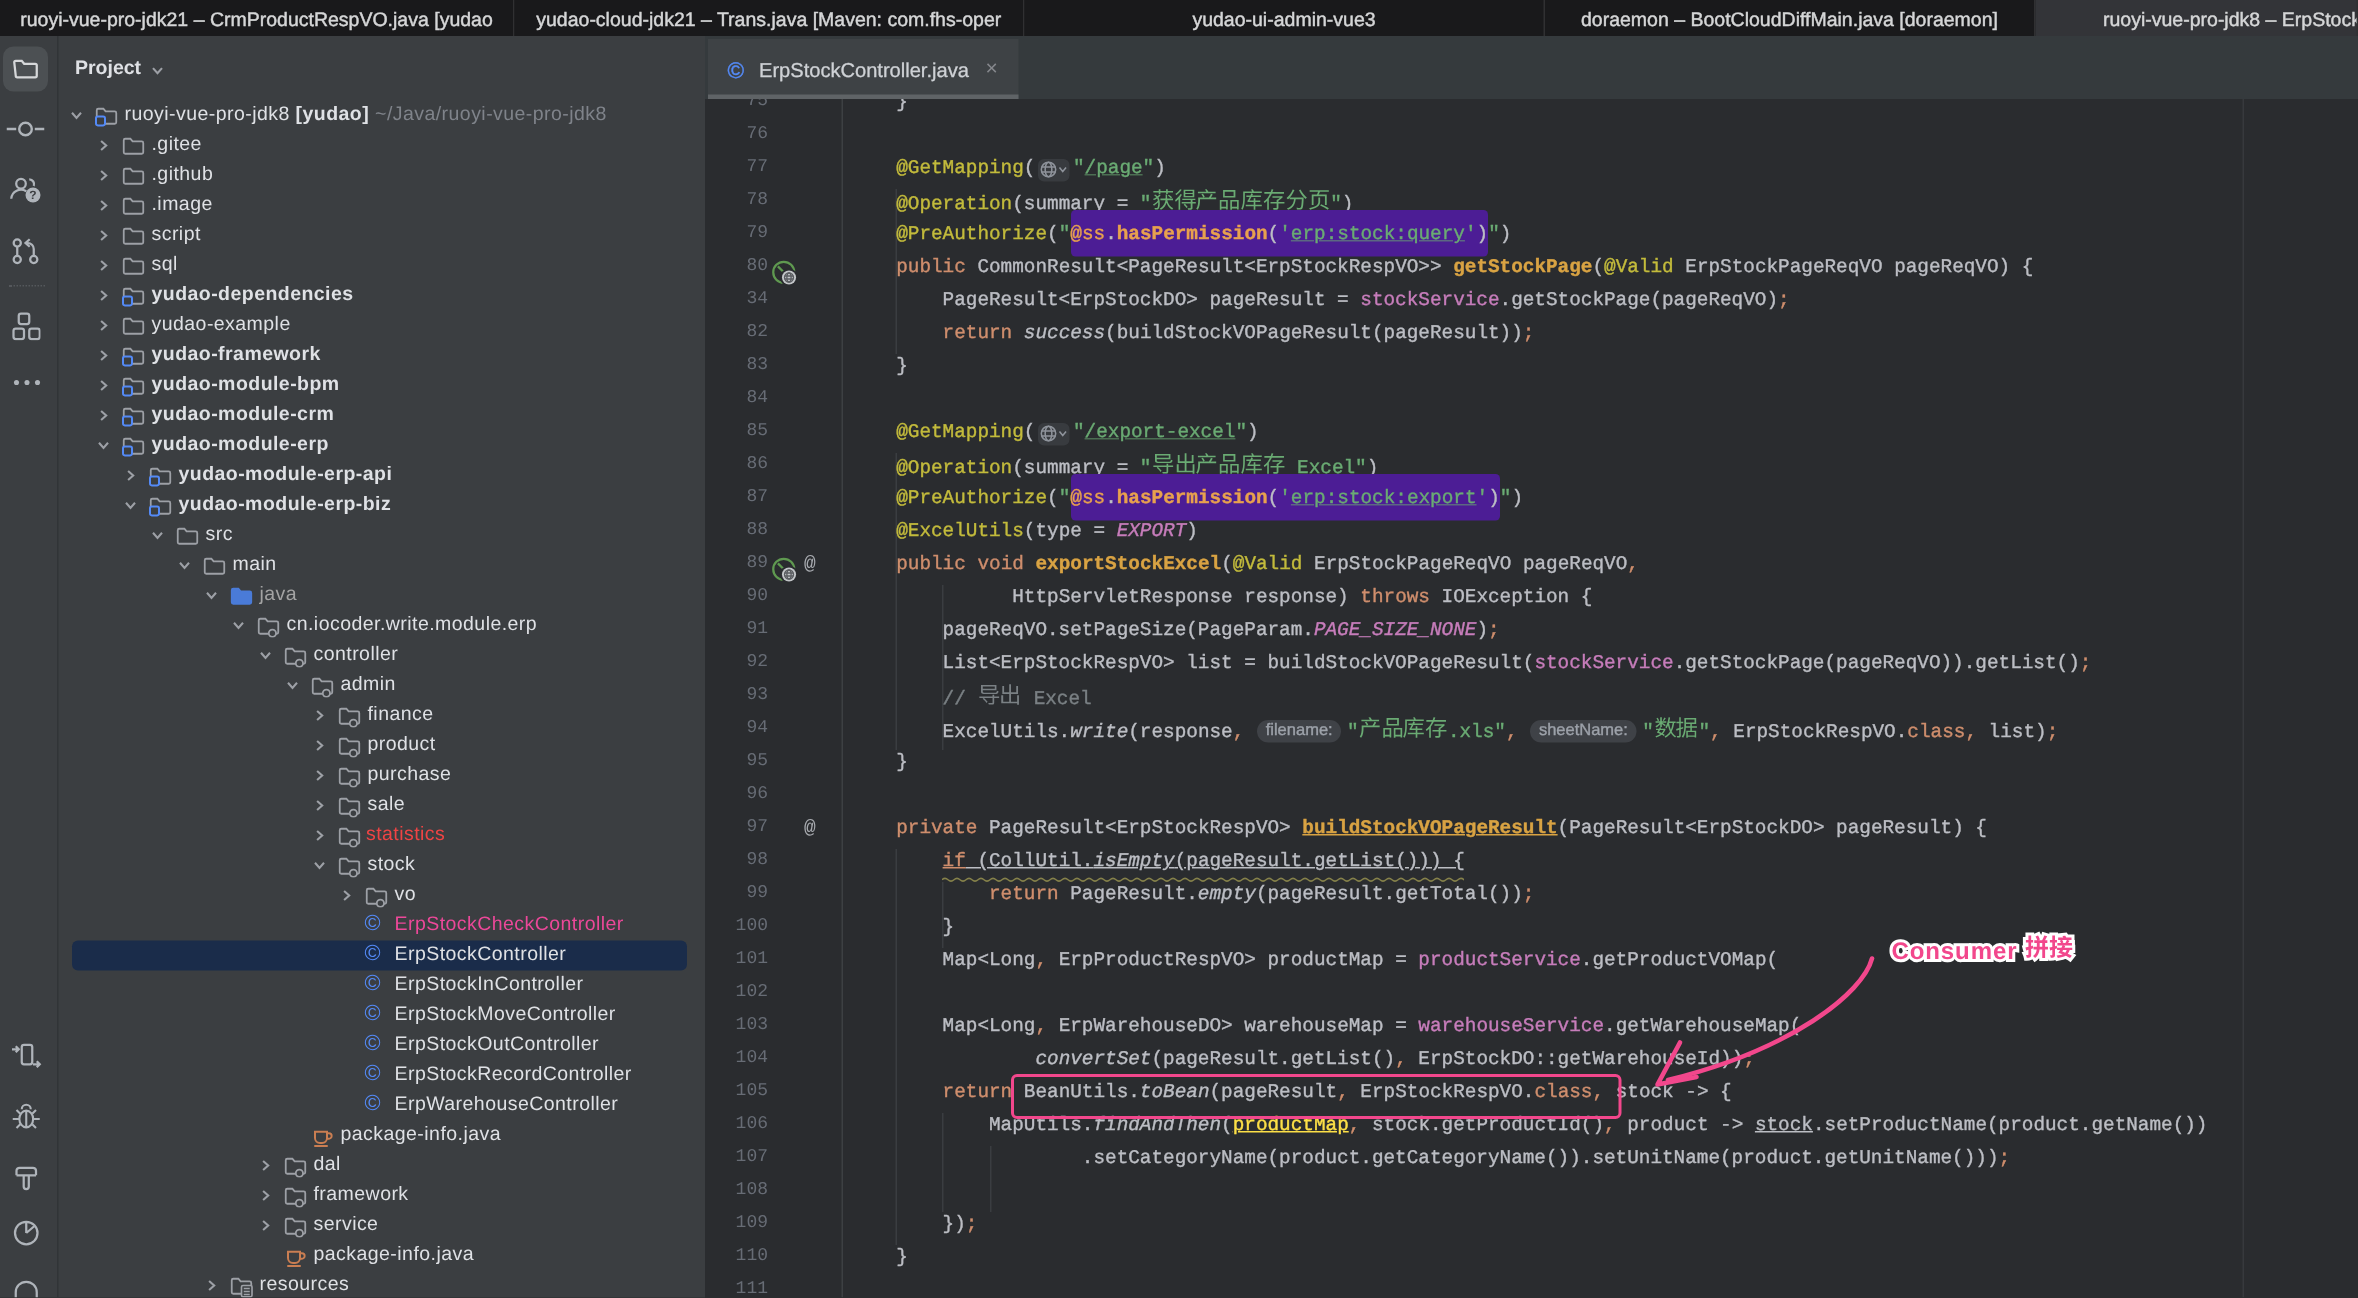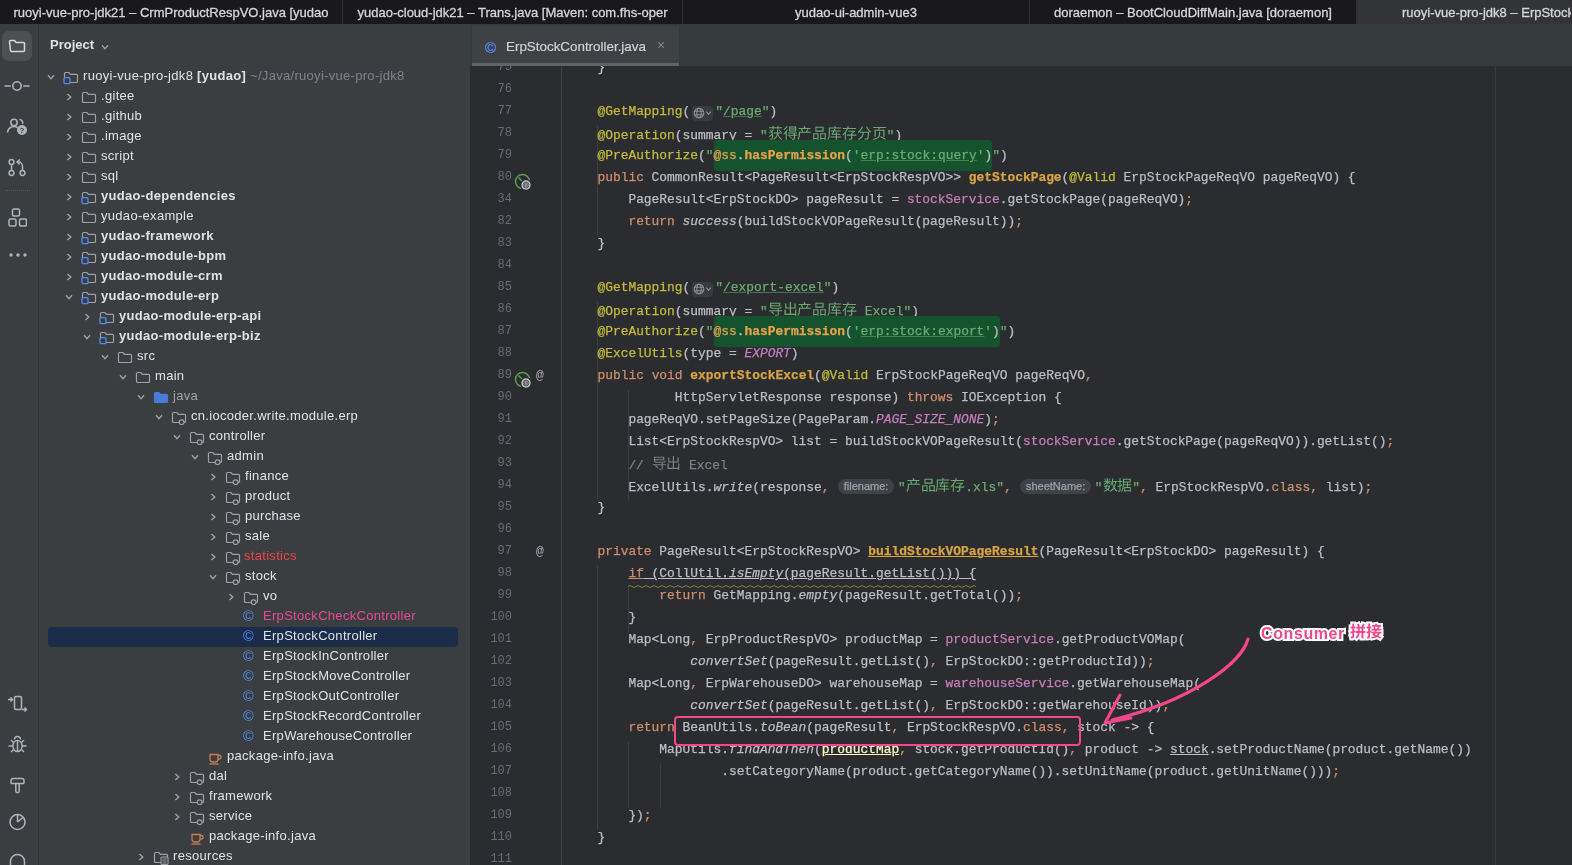--- a/index.html
+++ b/index.html
@@ -8,25 +8,25 @@
 .cl{-webkit-text-stroke:0.25px;position:absolute;left:566.5px;height:22px;line-height:22px;font:12.9px 'Liberation Mono',monospace;color:#bcbec4;white-space:pre}
 .ln{position:absolute;left:470px;width:42px;height:22px;line-height:22px;text-align:right;font:12px 'Liberation Mono',monospace;color:#676c75}
 .cl s.a{color:#c3bb3c} .cl s.k{color:#cf8e6d} .cl s.s{color:#6aab73}
 .cl s.w{color:#bcbec4} .cl s.f{color:#c77dbb} .cl s.cm{color:#7a8084}
 .cl s.m{color:#d9a343;font-weight:bold}
 .cl s.mu{color:#d9a343;font-weight:bold;text-decoration:underline}
 .cl s.c{color:#c77dbb;font-style:italic}
 .cl s.i{font-style:italic}
 .cl s.o{color:#e8a14e} .cl s.ob{color:#e8a14e;font-weight:bold}
 .cl s.u{color:#6aab73;text-decoration:underline;text-decoration-color:#6aab7388}
-.cl s.fu{color:#fef9c3;text-decoration:underline}
+.cl s.fu{color:#fde047;text-decoration:underline}
 .cl s.wu{color:#bcbec4;text-decoration:underline}
 .cl s.ku{color:#cf8e6d;text-decoration:underline}
 .cl s.iu{font-style:italic;text-decoration:underline}
-.cl .hl{background:#14532d;border-radius:3px;padding:8px 0}
+.cl .hl{background:#4c1d95;border-radius:3px;padding:8px 0}
 .pill{display:inline-block;background:#3f4247;color:#9da2aa;font:11px 'Liberation Sans',sans-serif;border-radius:8px;padding:1.5px 5.5px;margin:0 4px 0 1px;vertical-align:1px}
 .inlay{display:inline-block;background:#383b3f;border-radius:4px;padding:0 1px;margin:0 2px;vertical-align:-2px}
 .cj,.cjb{display:inline-block;vertical-align:-3px;fill:currentColor}
 </style></head>
 <body>
 <svg width="0" height="0" style="position:absolute">
     <defs>
       <path id="reg83b7" d="M10.6 4.3C11.3 4.9 12.2 5.7 12.6 6.2L13.4 5.6C13 5.1 12.1 4.3 11.3 3.8ZM9.1 3.7V5.9L9 6.4H5.6V7.5H9C8.7 9.3 7.9 11.4 5.1 13.1C5.4 13.3 5.8 13.6 6 13.8C8.2 12.4 9.3 10.7 9.7 9.1C10.5 11.2 11.7 12.9 13.5 13.8C13.6 13.5 14 13.1 14.2 12.9C12.1 12 10.9 10 10.2 7.5H14V6.4H10.1V5.9V3.7ZM9.4 0.1V1.3H5.6V0.1H4.5V1.3H0.9V2.3H4.5V3.5H5.6V2.3H9.4V3.4H10.5V2.3H14V1.3H10.5V0.1ZM4.8 3.8C4.5 4.2 4.1 4.5 3.7 4.9C3.3 4.4 2.8 4 2.1 3.6L1.4 4.2C2 4.6 2.5 5 2.9 5.5C2.2 5.9 1.4 6.4 0.6 6.7C0.8 6.9 1.1 7.2 1.3 7.4C2 7.1 2.7 6.7 3.4 6.3C3.7 6.7 3.8 7.2 3.9 7.6C3.2 8.7 1.8 9.8 0.6 10.3C0.8 10.5 1.1 10.9 1.3 11.1C2.2 10.6 3.3 9.7 4.1 8.9L4.1 9.5C4.1 11 4 12 3.6 12.5C3.5 12.6 3.4 12.7 3.2 12.7C2.8 12.7 2.3 12.7 1.6 12.7C1.8 13 1.9 13.4 2 13.7C2.6 13.7 3.1 13.7 3.6 13.6C3.9 13.6 4.2 13.4 4.4 13.2C5 12.5 5.2 11.2 5.2 9.5C5.2 8.2 5 6.9 4.3 5.7C4.8 5.2 5.3 4.8 5.8 4.3Z"></path>
       <path id="reg5f97" d="M7.2 3.4H12.1V4.6H7.2ZM7.2 1.4H12.1V2.6H7.2ZM6.1 0.5V5.5H13.2V0.5ZM6.1 10.5C6.8 11.1 7.6 12 8 12.6L8.8 12C8.4 11.4 7.6 10.6 6.9 9.9ZM3.7 0.1C3.1 1.2 1.7 2.4 0.6 3.2C0.7 3.4 1 3.9 1.2 4.1C2.5 3.2 3.9 1.8 4.8 0.5ZM4.8 8.7V9.7H10.8V12.5C10.8 12.7 10.8 12.8 10.5 12.8C10.3 12.8 9.6 12.8 8.7 12.8C8.9 13.1 9.1 13.5 9.1 13.8C10.2 13.8 10.9 13.8 11.4 13.6C11.8 13.5 12 13.2 12 12.6V9.7H14.2V8.7H12V7.4H13.9V6.5H5.2V7.4H10.8V8.7ZM4 3.4C3.1 4.9 1.7 6.5 0.3 7.5C0.5 7.7 0.8 8.3 0.9 8.5C1.5 8.1 2.1 7.5 2.7 6.9V13.8H3.8V5.6C4.2 5 4.6 4.4 5 3.8Z"></path>
       <path id="reg4ea7" d="M3.9 3.5C4.4 4.2 5 5.1 5.2 5.7L6.2 5.2C6 4.6 5.4 3.7 4.9 3.1ZM10.3 3.2C10 3.9 9.5 5 9 5.7H1.8V7.7C1.8 9.3 1.7 11.5 0.5 13.1C0.8 13.3 1.3 13.7 1.4 13.9C2.8 12.1 3 9.5 3 7.8V6.8H13.8V5.7H10.2C10.6 5.1 11.1 4.3 11.5 3.6ZM6.3 0.4C6.7 0.8 7 1.4 7.2 1.9H1.6V2.9H13.4V1.9H8.5L8.6 1.9C8.4 1.4 7.9 0.6 7.5 0.1Z"></path>
@@ -508,27 +508,26 @@
           </svg></s><s class="s">"</s><s class="k">,</s><s class="w"> ErpStockRespVO.</s><s class="k">class</s><s class="k">,</s><s class="w"> list)</s><s class="k">;</s></div>
       <div class="ln" style="top:478.4px">94</div>
       <div class="cl" style="top:500.4px">    }</div>
       <div class="ln" style="top:500.4px">95</div>
       <div class="cl" style="top:522.4px"></div>
       <div class="ln" style="top:522.4px">96</div>
       <div class="cl" style="top:544.4px">    <s class="k">private</s><s class="w"> PageResult&lt;ErpStockRespVO&gt; </s><s class="mu">buildStockVOPageResult</s><s class="w">(PageResult&lt;ErpStockDO&gt; pageResult) {</s></div>
       <div class="ln" style="top:544.4px">97</div>
       <div class="cl" style="top:566.4px">        <s class="ku">if</s><s class="wu"> (CollUtil.</s><s class="iu">isEmpty</s><s class="wu">(pageResult.getList())) {</s></div>
       <div class="ln" style="top:566.4px">98</div>
-      <div class="cl" style="top:588.4px">            <s class="k">return</s><s class="w"> GetMapping.</s><s class="i">empty</s><s class="w">(pageResult.getTotal())</s><s class="k">;</s></div>
+      <div class="cl" style="top:588.4px">            <s class="k">return</s><s class="w"> PageResult.</s><s class="i">empty</s><s class="w">(pageResult.getTotal())</s><s class="k">;</s></div>
       <div class="ln" style="top:588.4px">99</div>
       <div class="cl" style="top:610.4px">        }</div>
       <div class="ln" style="top:610.4px">100</div>
       <div class="cl" style="top:632.4px">        <s class="w">Map&lt;Long</s><s class="k">,</s><s class="w"> ErpProductRespVO&gt; productMap = </s><s class="f">productService</s><s class="w">.getProductVOMap(</s></div>
       <div class="ln" style="top:632.4px">101</div>
-      <div class="cl" style="top:654.4px">                <s class="i">convertSet</s><s class="w">(pageResult.getList()</s><s class="k">,</s><s class="w"> ErpStockDO::getProductId))</s><s class="k">;</s></div>
       <div class="ln" style="top:654.4px">102</div>
       <div class="cl" style="top:676.4px">        <s class="w">Map&lt;Long</s><s class="k">,</s><s class="w"> ErpWarehouseDO&gt; warehouseMap = </s><s class="f">warehouseService</s><s class="w">.getWarehouseMap(</s></div>
       <div class="ln" style="top:676.4px">103</div>
       <div class="cl" style="top:698.4px">                <s class="i">convertSet</s><s class="w">(pageResult.getList()</s><s class="k">,</s><s class="w"> ErpStockDO::getWarehouseId))</s><s class="k">;</s></div>
       <div class="ln" style="top:698.4px">104</div>
       <div class="cl" style="top:720.4px">        <s class="k">return</s><s class="w"> BeanUtils.</s><s class="i">toBean</s><s class="w">(pageResult</s><s class="k">,</s><s class="w"> ErpStockRespVO.</s><s class="k">class</s><s class="k">,</s><s class="w"> stock -&gt; {</s></div>
       <div class="ln" style="top:720.4px">105</div>
       <div class="cl" style="top:742.4px">            <s class="w">MapUtils.</s><s class="i">findAndThen</s><s class="w">(</s><s class="fu">productMap</s><s class="k">,</s><s class="w"> stock.getProductId()</s><s class="k">,</s><s class="w"> product -&gt; </s><s class="wu">stock</s><s class="w">.setProductName(product.getName())</s></div>
       <div class="ln" style="top:742.4px">106</div>
       <div class="cl" style="top:764.4px">                    <s class="w">.setCategoryName(product.getCategoryName()).setUnitName(product.getUnitName()))</s><s class="k">;</s></div>

